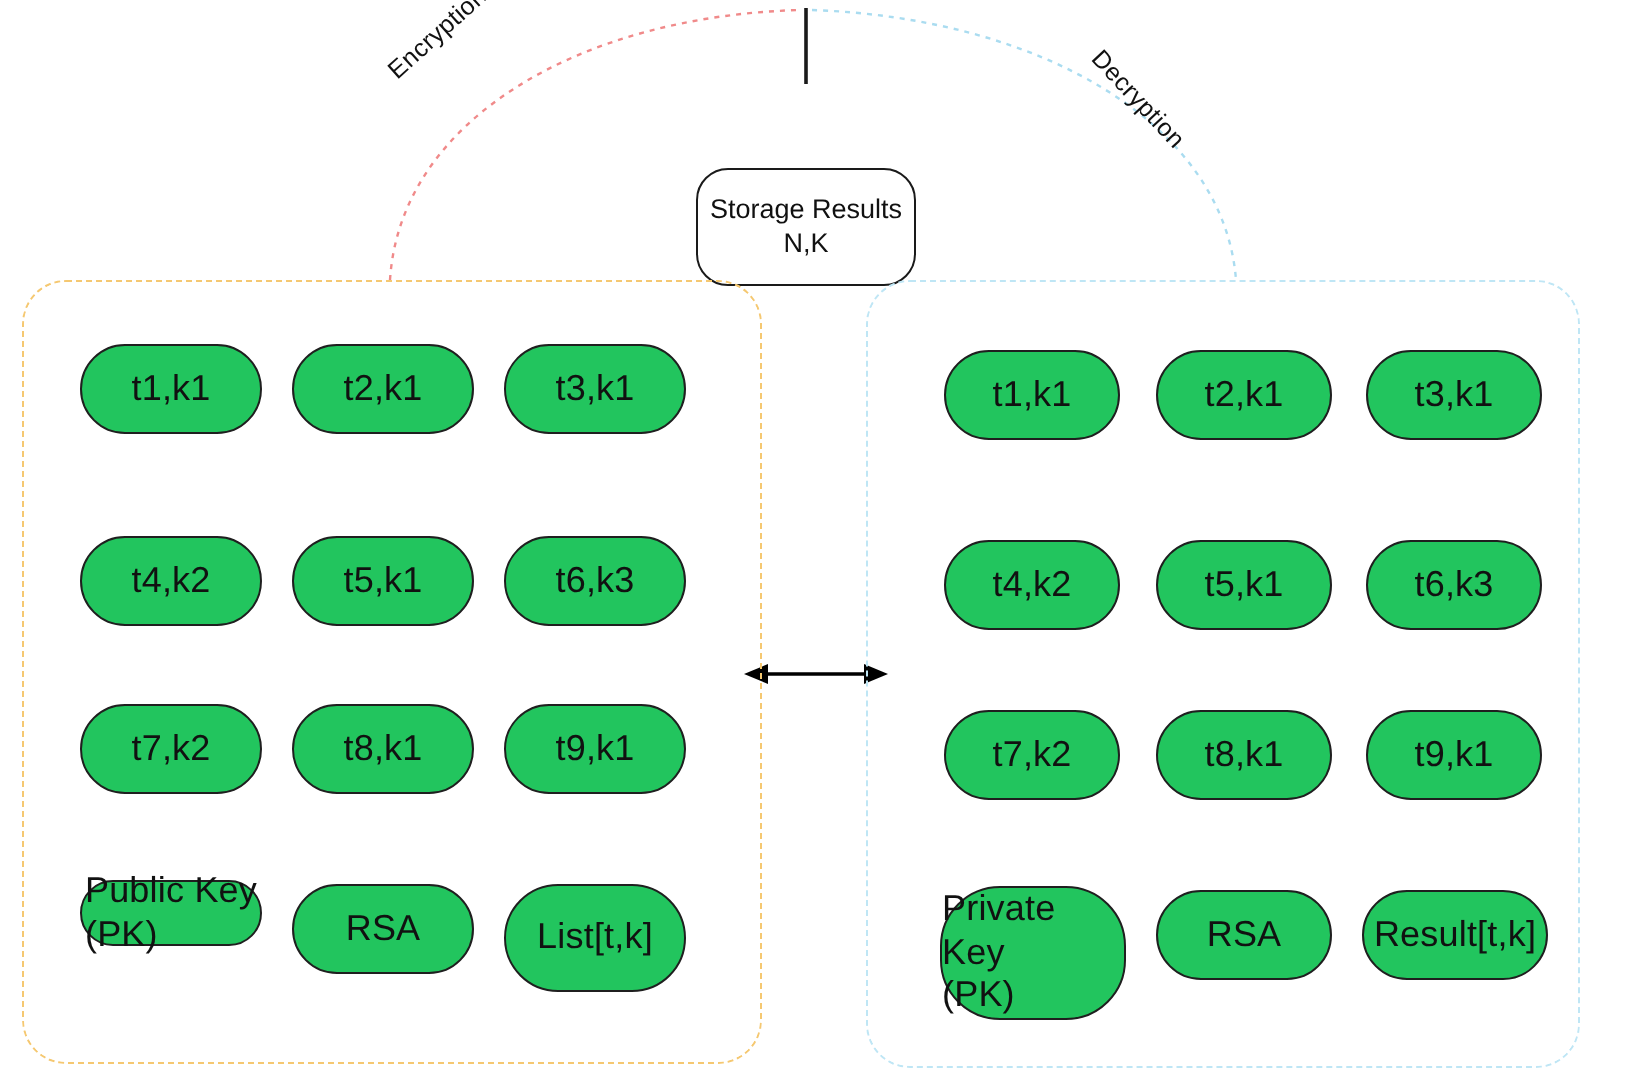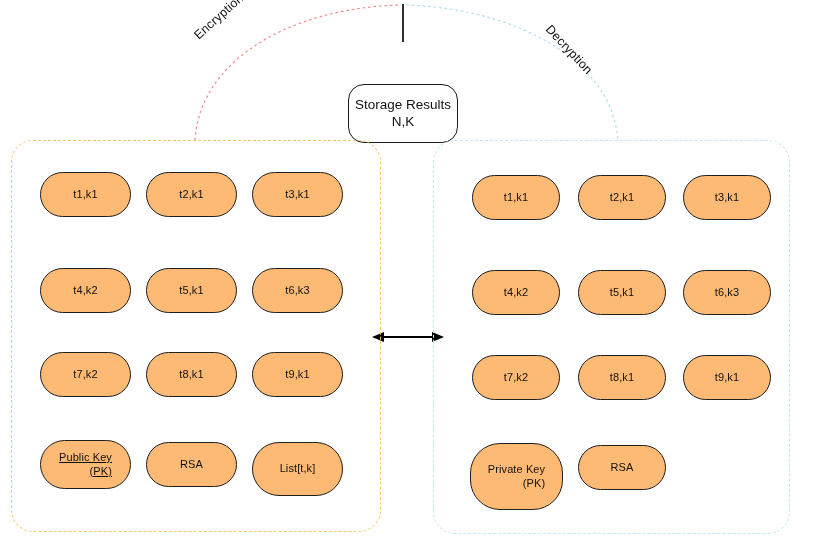--- a/index.html
+++ b/index.html
@@ -39,27 +39,27 @@
     top: 140px;
     width: 357px;
     height: 394px;
     border-color: #bfe6f5;
   }
   
   .node {
     position: absolute;
     box-sizing: border-box;
     border: 1.4px solid #1f1f1f;
-    background: #fdba74;
+    background: #22c55e;
     border-radius: 24px;
     display: flex;
     align-items: center;
     justify-content: center;
-    text-align: right;
-    font-size: 11px;
+    text-align: left;
+    font-size: 18px;
     line-height: 1.22;
     color: #111111;
     letter-spacing: 0.1px;
     white-space: pre-line;
   }
   .node.wide-round { border-radius: 30px; }
   
   #storage-results-node {
     position: absolute;
     left: 348px;
@@ -142,21 +142,21 @@
   <div class="node" style="left:252px; top:172px; width:91px; height:45px;">t3,k1</div>
 
   <div class="node" style="left:40px;  top:268px; width:91px; height:45px;">t4,k2</div>
   <div class="node" style="left:146px; top:268px; width:91px; height:45px;">t5,k1</div>
   <div class="node" style="left:252px; top:268px; width:91px; height:45px;">t6,k3</div>
 
   <div class="node" style="left:40px;  top:352px; width:91px; height:45px;">t7,k2</div>
   <div class="node" style="left:146px; top:352px; width:91px; height:45px;">t8,k1</div>
   <div class="node" style="left:252px; top:352px; width:91px; height:45px;">t9,k1</div>
 
-  <div class="node wide-round" style="left:40px;  top:440px; width:91px; height:49px;text-decoration:underline;">Public Key
+  <div class="node wide-round" style="left:40px;  top:440px; width:91px; height:33px;">Public Key
 (PK)</div>
   <div class="node wide-round" style="left:146px; top:442px; width:91px; height:45px;">RSA</div>
   <div class="node wide-round" style="left:252px; top:442px; width:91px; height:54px;">List[t,k]</div>
 
   <div class="panel" id="panel-decryption"></div>
 
   <div class="node" style="left:472px; top:175px; width:88px; height:45px;">t1,k1</div>
   <div class="node" style="left:578px; top:175px; width:88px; height:45px;">t2,k1</div>
   <div class="node" style="left:683px; top:175px; width:88px; height:45px;">t3,k1</div>
 
@@ -164,14 +164,15 @@
   <div class="node" style="left:578px; top:270px; width:88px; height:45px;">t5,k1</div>
   <div class="node" style="left:683px; top:270px; width:88px; height:45px;">t6,k3</div>
 
   <div class="node" style="left:472px; top:355px; width:88px; height:45px;">t7,k2</div>
   <div class="node" style="left:578px; top:355px; width:88px; height:45px;">t8,k1</div>
   <div class="node" style="left:683px; top:355px; width:88px; height:45px;">t9,k1</div>
 
   <div class="node wide-round" style="left:470px; top:443px; width:93px; height:67px;">Private Key
 (PK)</div>
   <div class="node wide-round" style="left:578px; top:445px; width:88px; height:45px;">RSA</div>
+  <div class="node wide-round" style="left:681px; top:445px; width:93px; height:45px;">Result[t,k]</div>
 
 </div>
 
 </body></html>

